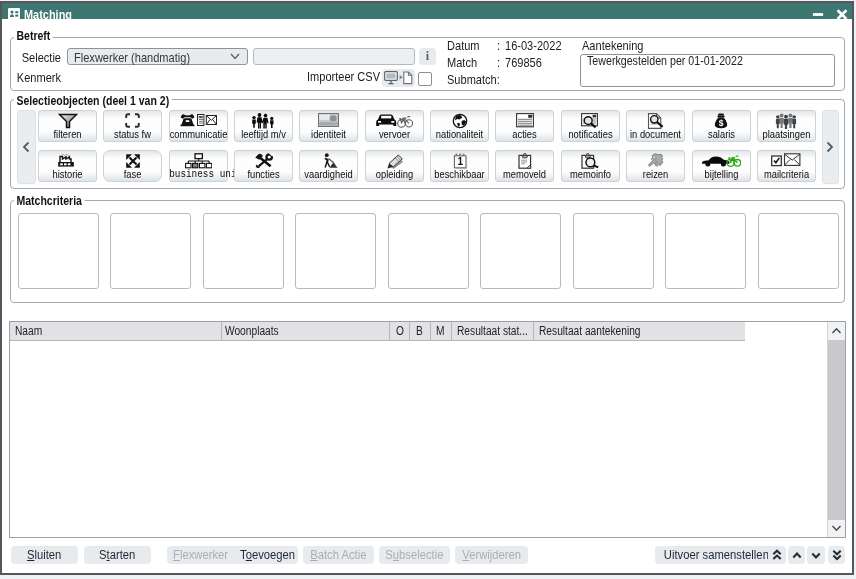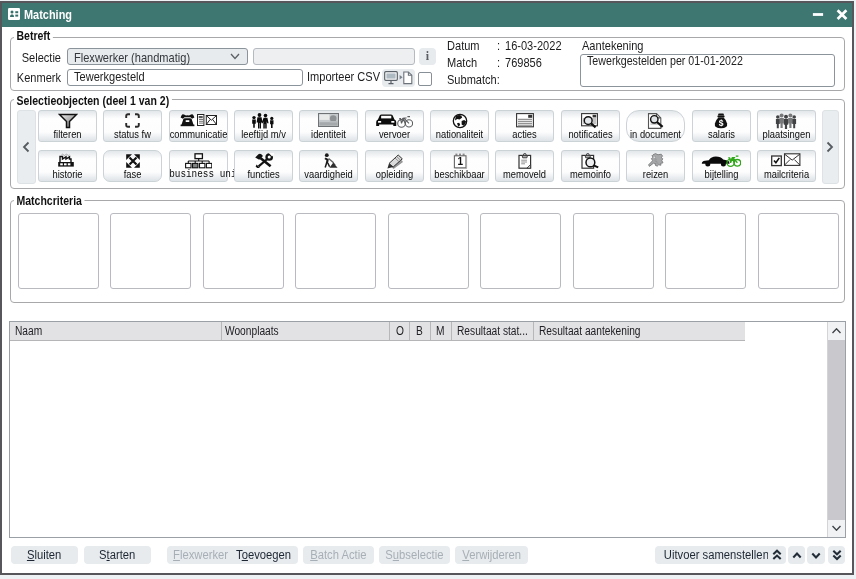--- a/index.html
+++ b/index.html
@@ -1,17 +1,17 @@
 <!DOCTYPE html>
 <html><head><meta charset="utf-8">
 <style>
 html,body{margin:0;padding:0;}
 body{width:856px;height:579px;background:#eef2f4;font-family:"Liberation Sans",sans-serif;position:relative;overflow:hidden;}
 #win{position:absolute;left:0;top:1px;width:850px;height:570px;border:2px solid #57575b;background:#fff;}
-#titlebar{position:absolute;left:0;top:0;width:100%;height:24px;background:#3e7771;}
+#titlebar{position:absolute;left:0;top:0;width:100%;height:16px;background:#3e7771;}
 #title{position:absolute;left:22px;top:4px;color:#fff;font-size:13.5px;font-weight:bold;transform:scaleX(.81);transform-origin:0 50%;white-space:nowrap;}
 .glabel{position:absolute;background:#fff;padding:0 3px;font-weight:bold;font-size:13px;color:#111;line-height:13px;white-space:nowrap;transform:scaleX(.81);transform-origin:0 50%;}
 .gbox{position:absolute;border:1px solid #a8a8ab;border-radius:4px;}
 .lbl{position:absolute;font-size:13px;color:#1c1c1e;line-height:14px;white-space:nowrap;transform:scaleX(.85);transform-origin:0 50%;}
 .lblr{transform-origin:100% 50%;}
 .bt{display:inline-block;transform:scaleX(.9);transform-origin:50% 50%;}
 .field{position:absolute;border:1px solid #8b939b;border-radius:3px;background:#fff;font-size:13px;color:#222;}
 .field>span{transform:scaleX(.85);transform-origin:0 50%;display:inline-block;white-space:nowrap;}
 .btn{position:absolute;background:#e7ebee;border-radius:4px;font-size:12.5px;color:#1d2733;text-align:center;white-space:nowrap;}
 .btn.dis{color:#a7afb6;}
@@ -48,23 +48,20 @@
   <div class="lbl lblr" style="left:0px;top:48px;width:59px;text-align:right;">Selectie</div>
   <div class="lbl lblr" style="left:0px;top:68px;width:59px;text-align:right;">Kenmerk</div>
   <div class="field" style="left:65px;top:45px;width:179px;height:15px;background:#e8ebed;">
     <span style="position:absolute;left:6px;top:1px;color:#33373c;">Flexwerker (handmatig)</span>
     <svg style="position:absolute;right:7px;top:4px" width="10" height="7" viewBox="0 0 10 7">
         <path d="M1,1 L5,5.5 L9,1" fill="none" stroke="#5b6166" stroke-width="1.3"></path>
       </svg>
   </div>
   <div class="field" style="left:251px;top:45px;width:160px;height:15px;background:#edeff1;border-color:#b4bac0;"></div>
   <div class="btn" style="left:417px;top:45px;width:17px;height:17px;font-family:'Liberation Serif',serif;font-size:12px;color:#5a5f64;line-height:17px;font-weight:bold;">i</div>
-  <div class="field" style="left:65px;top:66px;width:234px;height:15px;">
-    <span style="position:absolute;left:6px;top:-1px;">Tewerkgesteld</span>
-  </div>
   <div class="lbl" style="left:305px;top:67px;">Importeer CSV</div>
   <div class="btn" style="left:380px;top:66px;width:33px;height:18px;">
     <svg style="position:absolute;left:2px;top:2px" width="29" height="14" viewBox="0 0 29 14">
         <rect x="0.7" y="0.7" width="12.6" height="8.6" rx="1" fill="#fff" stroke="#5b6168" stroke-width="1.2"></rect>
         <rect x="2.4" y="2.4" width="9.2" height="5.2" fill="#aebac2"></rect>
         <path d="M4.5,12.6 H9.5 M7,9.3 V12.6" stroke="#5b6168" stroke-width="1.2"></path>
         <path d="M18.6,6.3 l-3,-2.2 v4.4 z" fill="#79818a" stroke="none"></path>
         <path d="M19.8,1 h4.6 l3.4,3.2 v8.4 h-8 z" fill="#fff" stroke="#6b727a" stroke-width="1.1"></path>
         <path d="M24.4,1 v3.2 h3.4" fill="none" stroke="#6b727a" stroke-width="1.1"></path>
       </svg>
@@ -192,21 +189,21 @@
   <div class="ibtn" style="left:558.8px;top:107px;">
       <div class="ic"><svg width="19" height="16" viewBox="0 0 19 16">
           <rect x="0.6" y="0.6" width="15.8" height="12.2" fill="#fff" stroke="#333" stroke-width="1.1"></rect>
           <rect x="11.6" y="1.8" width="3.6" height="2.6" fill="#333"></rect>
           <path d="M2,6 H15 M2,8 H15 M2,10 H15" stroke="#888" stroke-width="1"></path>
           <circle cx="7.2" cy="7.6" r="3.9" fill="#e3e7ea" stroke="#111" stroke-width="1.4"></circle>
           <path d="M10,10.4 L14.6,14.4" stroke="#111" stroke-width="2.2"></path>
         </svg></div>
       <div class="tx">notificaties</div>
     </div>
-  <div class="ibtn" style="left:624.1px;top:107px;border-radius:13px;">
+  <div class="ibtn" style="left:624.1px;top:107px;">
       <div class="ic"><svg width="18" height="16" viewBox="0 0 18 16">
           <path d="M1.5,0.6 H9.5 L13.8,4.9 V15.4 H1.5 Z" fill="#fff" stroke="#555" stroke-width="1.1"></path>
           <path d="M9.5,0.6 V4.9 H13.8" fill="none" stroke="#555" stroke-width="1.1"></path>
           <path d="M3.5,7 H11 M3.5,9 H11 M3.5,11 H11" stroke="#999" stroke-width="0.9"></path>
           <circle cx="7.3" cy="6.3" r="3.7" fill="#dfe3e6" stroke="#111" stroke-width="1.4"></circle>
           <path d="M10,9 L15.6,13.8" stroke="#111" stroke-width="2.3"></path>
         </svg></div>
       <div class="tx">in document</div>
     </div>
   <div class="ibtn" style="left:689.5px;top:107px;">
@@ -399,21 +396,21 @@
       <div style="position:absolute;left:0;top:18px;bottom:17px;width:17px;background:#c9c9cd;"></div>
       <svg style="position:absolute;left:4px;bottom:6px" width="9" height="6" viewBox="0 0 9 6">
           <path d="M0.5,1 L4.5,5.2 L8.5,1" fill="none" stroke="#404448" stroke-width="1.4"></path>
         </svg>
     </div>
   </div>
 
   <div class="btn" style="left:8.5px;top:543px;width:67.5px;height:18px;line-height:18px;"><span class="bt"><u>S</u>luiten</span></div>
   <div class="btn" style="left:82px;top:543px;width:67px;height:18px;line-height:18px;"><span class="bt">S<u>t</u>arten</span></div>
   <div class="btn dis" style="left:141px;top:543px;width:67.5px;height:18px;line-height:18px;margin-left:24px;"><span class="bt"><u>F</u>lexwerker</span></div>
-  <div class="btn" style="left:226.5px;top:543px;width:69.5px;height:18px;line-height:18px;"><span class="bt">T<u>o</u>evoegen</span></div>
+  <div class="btn" style="left:226.5px;top:543px;width:69.5px;height:18px;line-height:18px;text-align:right;"><span class="bt">T<u>o</u>evoegen</span></div>
   <div class="btn dis" style="left:301.3px;top:543px;width:70.5px;height:18px;line-height:18px;"><span class="bt"><u>B</u>atch Actie</span></div>
   <div class="btn dis" style="left:377.4px;top:543px;width:70.5px;height:18px;line-height:18px;"><span class="bt">S<u>u</u>bselectie</span></div>
   <div class="btn dis" style="left:453.4px;top:543px;width:72.5px;height:18px;line-height:18px;"><span class="bt"><u>V</u>erwijderen</span></div>
   <div class="btn" style="left:653px;top:543px;width:122px;height:18px;line-height:18px;"><span class="bt">Uitvoer samenstellen</span></div>
   <div class="btn" style="left:766px;top:543px;width:17.5px;height:18px;">
     <svg style="position:absolute;left:4px;top:3px" width="10" height="12" viewBox="0 0 10 12">
         <path d="M1.3,5.2 L5,1.8 L8.7,5.2 M1.3,10 L5,6.6 L8.7,10" fill="none" stroke="#222d38" stroke-width="2.1"></path>
       </svg>
   </div>
   <div class="btn" style="left:785.5px;top:543px;width:17.5px;height:18px;">

